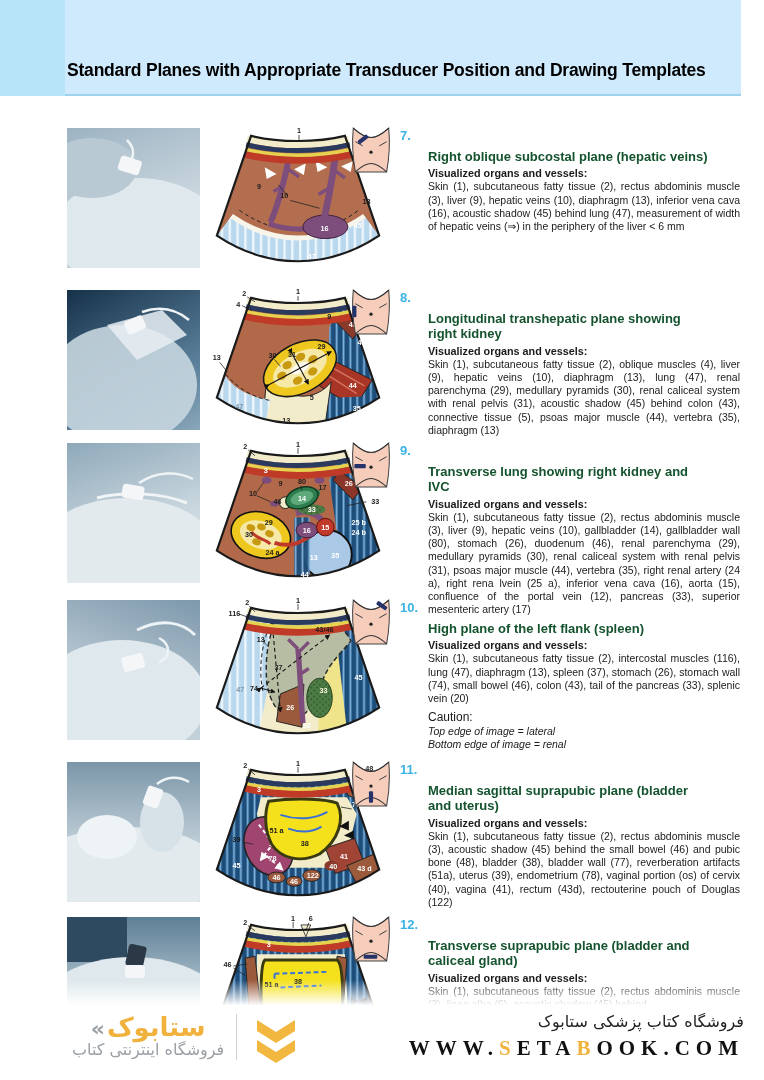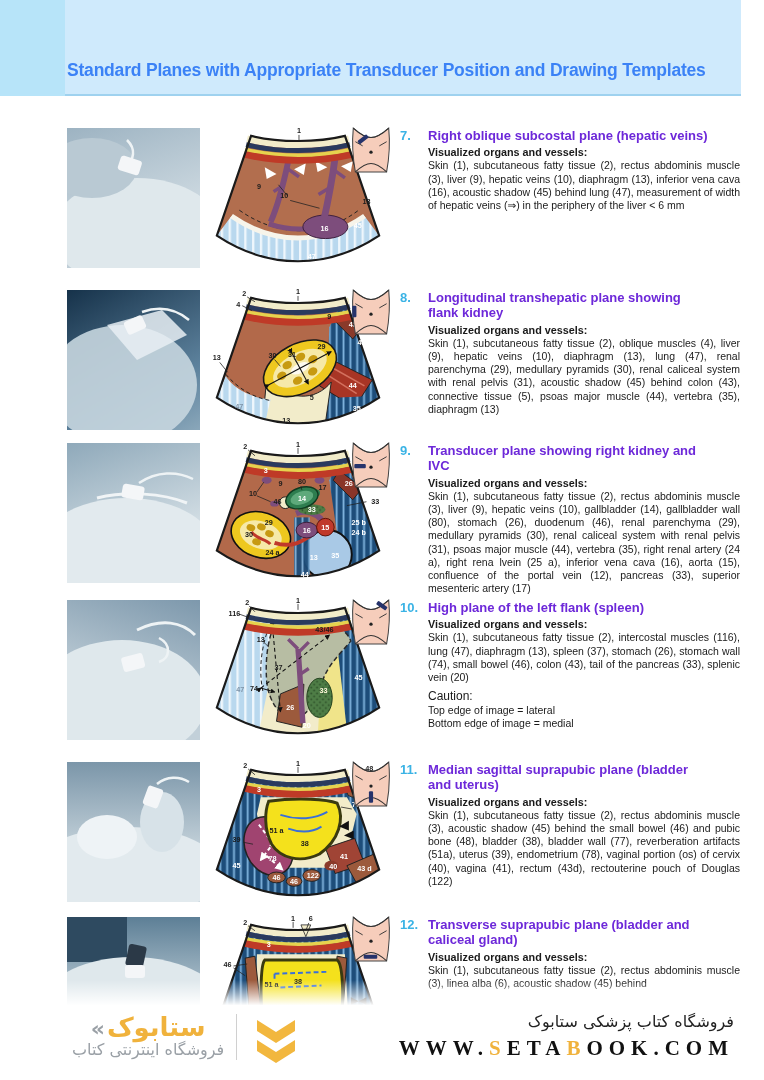--- a/index.html
+++ b/index.html
@@ -2,54 +2,54 @@
 <html><head>
 <meta charset="utf-8">
 <style>
   html,body{margin:0;padding:0;background:#ffffff;}
   body{width:764px;height:1080px;position:relative;overflow:hidden;
        font-family:"Liberation Sans",sans-serif;color:#1a1a1a;}
   .abs{position:absolute;}
   
   .hdr-left{left:0;top:0;width:65px;height:96px;background:#b7e4f9;}
   .hdr-main{left:65px;top:0;width:676px;height:96px;background:#cfeafc;border-bottom:2px solid #9fd2ef;box-sizing:border-box;}
-  .hdr-title{left:67px;top:60px;width:660px;font-size:17.5px;font-weight:bold;letter-spacing:-0.2px;color:#3b82f6;}
+  .hdr-title{left:67px;top:60px;width:660px;font-size:17.5px;font-weight:bold;letter-spacing:-0.2px;color:#000000;}
   
   .section{position:absolute;left:0;width:764px;height:162px;}
   .photo{position:absolute;left:67px;top:2px;width:133px;height:140px;overflow:hidden;}
   .photo svg{display:block;}
   .drawing{position:absolute;left:210px;top:0px;width:176px;height:142px;}
   .bodyicon{position:absolute;left:350px;top:-2px;width:42px;height:50px;}
   .txt{position:absolute;left:400px;top:2px;width:348px;}
   .sec-head{display:flex;align-items:flex-start;}
   .sec-num{width:28px;flex:none;font-size:13px;font-weight:bold;color:#3ab3e5;line-height:1.18;}
-  .sec-title{width:285px;font-size:13px;font-weight:bold;color:#6d28d9;line-height:1.18;}
+  .sec-title{width:285px;font-size:13px;font-weight:bold;color:#14532d;line-height:1.18;margin-top:21px;}
   .organs{margin:3px 0 0 28px;font-size:10.8px;font-weight:bold;}
   .body-text{margin:1px 8px 0 28px;font-size:10.5px;line-height:1.26;text-align:justify;}
   .caution-h{margin:5px 0 0 28px;font-size:12px;}
-  .caution-l{margin:1px 0 0 28px;font-size:10.5px;}
+  .caution-l{margin:1px 0 0 28px;font-size:10.5px;font-style:italic;}
   
   .dl{font-size:7.4px;font-weight:bold;fill:#1c1c1c;}
   .dlw{fill:#ffffff;}
   .dly{fill:#fdf6d8;}
   .dlg{fill:#7d93a8;}
   .ll{stroke:#222;stroke-width:0.8;fill:none;}
   text{text-anchor:middle;font-family:"Liberation Sans",sans-serif;}
   
   .sec12{height:95px;overflow:hidden;}
   .fade{left:0;top:980px;width:764px;height:34px;background:linear-gradient(rgba(255,255,255,0),#ffffff 75%);z-index:5;}
   
   .footer{left:0;top:1012px;width:764px;height:66px;z-index:6;}
   .f-left{position:absolute;left:72px;top:2px;display:flex;align-items:flex-start;gap:12px;}
   .wordmark{text-align:center;}
   .brand-line{font-family:"DejaVu Sans",sans-serif;font-size:26px;font-weight:bold;color:#f0b23c;line-height:1;}
   .brand-mark{color:#9aa0a6;font-size:22px;font-weight:bold;margin-right:2px;}
   .tagline{font-family:"DejaVu Sans",sans-serif;font-size:16px;color:#9aa0a6;}
   .f-div{width:1px;height:46px;background:#d0d0d0;}
-  .f-right{position:absolute;right:30px;top:0;text-align:right;}
+  .f-right{position:absolute;right:20px;top:0;text-align:right;}
   .store-line{font-family:"DejaVu Sans",sans-serif;font-size:16px;color:#222;direction:rtl;}
   .url-line{margin-top:5px;font-size:21px;font-weight:bold;letter-spacing:6px;color:#111;font-family:Liberation Serif, serif;}
   .url-line .hl{color:#f0b23c;}
 </style>
 </head>
 <body>
 
 <svg width="0" height="0" style="position:absolute">
   <defs>
     <path id="gFan" d="M42,10 C70,17 110,17 138,10 L173,112 C120,147 60,147 7,112 Z"></path>
@@ -202,21 +202,21 @@
     <text class="dl dlg" x="30" y="124">47</text>
     <text class="dl" x="78" y="138">13</text>
   </svg>
   <svg class="bodyicon" viewBox="0 0 40 48">
     <use href="#gBody"></use>
       <rect x="2" y="19" width="4" height="11" rx="1" fill="#26336b"></rect>
   </svg>
   <div class="txt">
     <div class="sec-head">
       <div class="sec-num">8.</div>
-      <div class="sec-title">Longitudinal transhepatic plane showing flank kidney</div>
+      <div class="sec-title">Longitudinal transhepatic plane showing right kidney</div>
     </div>
     <div class="organs">Visualized organs and vessels:</div>
     <div class="body-text">Skin (1), subcutaneous fatty tissue (2), oblique muscles (4), liver (9), hepatic veins (10), diaphragm (13), lung (47), renal parenchyma (29), medullary pyramids (30), renal caliceal system with renal pelvis (31), acoustic shadow (45) behind colon (43), connective tissue (5), psoas major muscle (44), vertebra (35), diaphragm (13)</div>
   </div>
 </div>
 
 <div class="section" style="top:441px">
   <div class="photo" style="background:linear-gradient(160deg,#8fa9ba,#cfdbe2 65%)">
     <svg width="133" height="140">
       <ellipse cx="60" cy="110" rx="90" ry="55" fill="#e2eaee"></ellipse>
@@ -283,21 +283,21 @@
     <text class="dl dlw" x="128" y="120">35</text>
     <text class="dl dlw" x="97" y="139">44</text>
   </svg>
   <svg class="bodyicon" viewBox="0 0 40 48">
     <use href="#gBody"></use>
       <rect x="4" y="24" width="11" height="4" rx="1" fill="#26336b"></rect>
   </svg>
   <div class="txt">
     <div class="sec-head">
       <div class="sec-num">9.</div>
-      <div class="sec-title">Transducer plane showing right kidney and IVC</div>
+      <div class="sec-title">Transverse lung showing right kidney and IVC</div>
     </div>
     <div class="organs">Visualized organs and vessels:</div>
     <div class="body-text">Skin (1), subcutaneous fatty tissue (2), rectus abdominis muscle (3), liver (9), hepatic veins (10), gallbladder (14), gallbladder wall (80), stomach (26), duodenum (46), renal parenchyma (29), medullary pyramids (30), renal caliceal system with renal pelvis (31), psoas major muscle (44), vertebra (35), right renal artery (24 a), right rena lvein (25 a), inferior vena cava (16), aorta (15), confluence of the portal vein (12), pancreas (33), superior mesenteric artery (17)</div>
   </div>
 </div>
 
 <div class="section" style="top:598px">
   <div class="photo" style="background:linear-gradient(200deg,#7d98ac,#c2d0d9 70%)">
     <svg width="133" height="140">
       <ellipse cx="55" cy="100" rx="85" ry="60" fill="#dfe8ec"></ellipse>
@@ -344,21 +344,21 @@
   </svg>
   <div class="txt">
     <div class="sec-head">
       <div class="sec-num">10.</div>
       <div class="sec-title">High plane of the left flank (spleen)</div>
     </div>
     <div class="organs">Visualized organs and vessels:</div>
     <div class="body-text">Skin (1), subcutaneous fatty tissue (2), intercostal muscles (116), lung (47), diaphragm (13), spleen (37), stomach (26), stomach wall (74), small bowel (46), colon (43), tail of the pancreas (33), splenic vein (20)</div>
     <div class="caution-h">Caution:</div>
     <div class="caution-l">Top edge of image = lateral</div>
-    <div class="caution-l">Bottom edge of image = medial</div>
+    <div class="caution-l">Bottom edge of image = renal</div>
   </div>
 </div>
 
 <div class="section" style="top:760px">
   <div class="photo" style="background:linear-gradient(180deg,#7b96a9,#cdd9e0 70%)">
     <svg width="133" height="140">
       <ellipse cx="60" cy="110" rx="95" ry="45" fill="#e2eaee"></ellipse>
       <ellipse cx="40" cy="75" rx="30" ry="22" fill="#eef3f6"></ellipse>
       <ellipse cx="95" cy="60" rx="22" ry="30" fill="#d7e2e8"></ellipse>
       <rect x="78" y="25" width="16" height="20" rx="3" fill="#f4f6f8" transform="rotate(20 86 35)"></rect>

